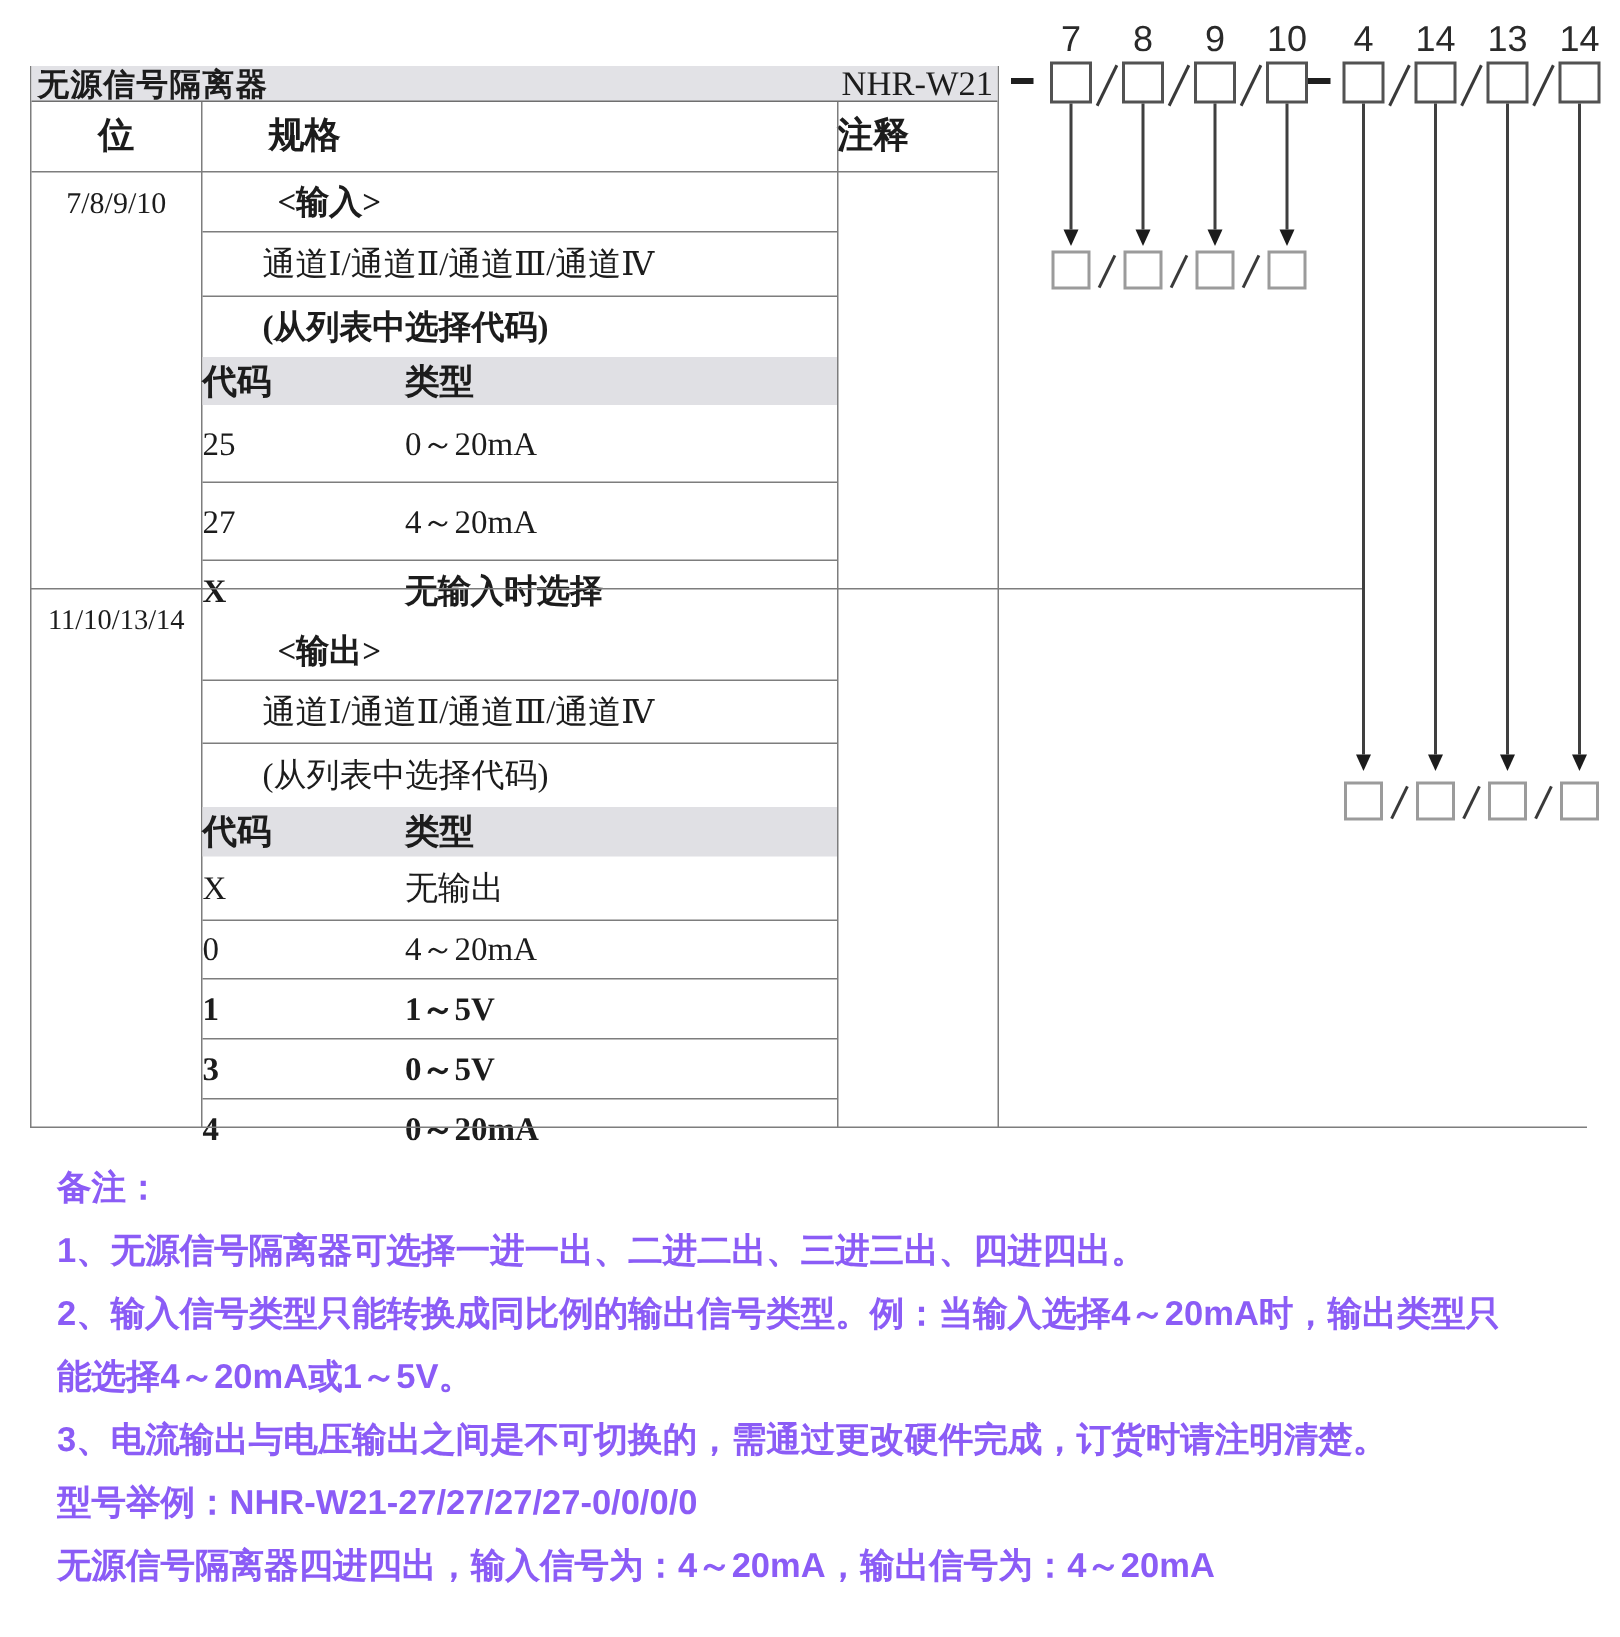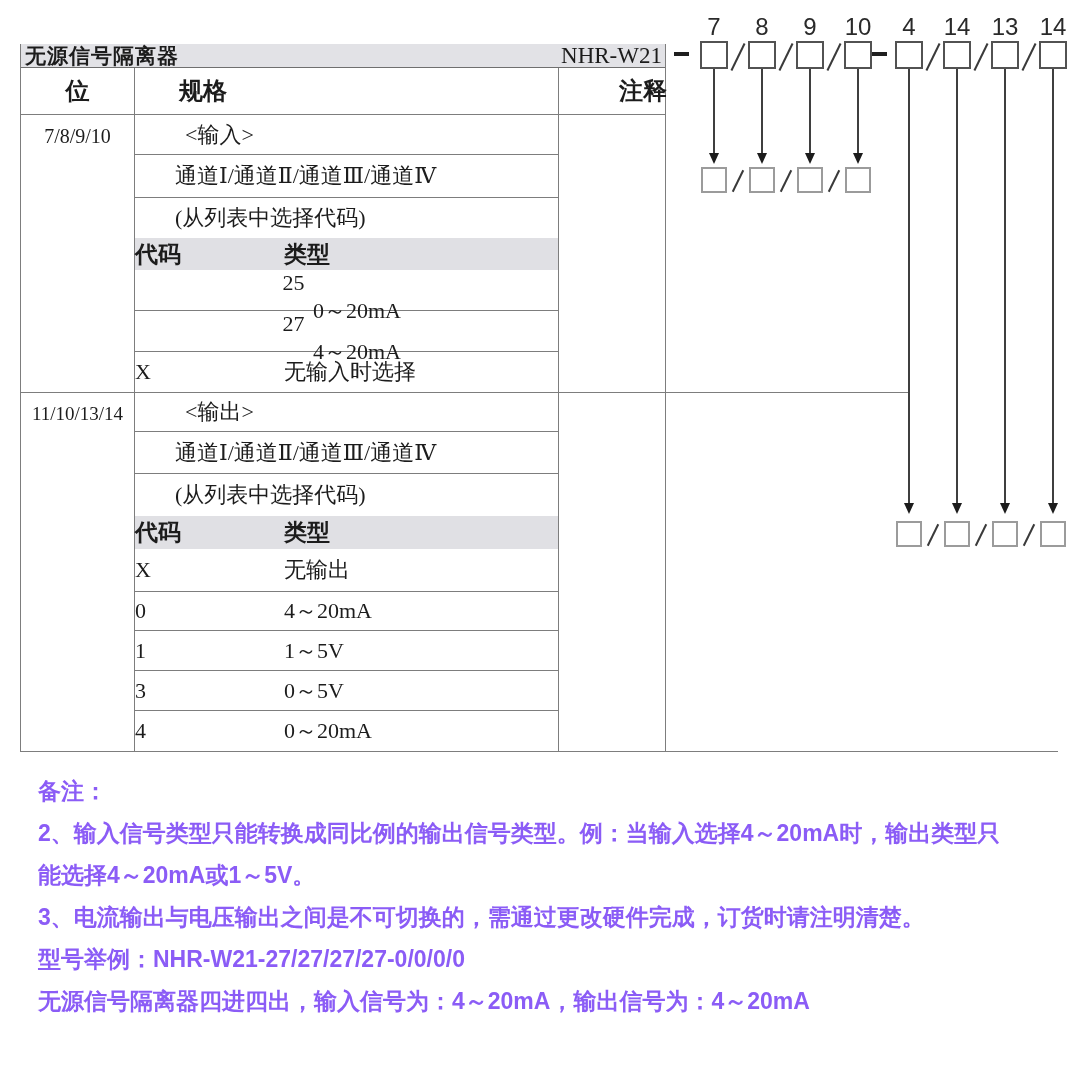--- a/index.html
+++ b/index.html
@@ -11,36 +11,36 @@
          border-left:1px solid #7d7d7d;border-right:1px solid #7d7d7d;box-sizing:border-box;}
   .titlebar{position:absolute;left:0;top:0;width:100%;height:24px;background:#e2e2e6;
             border-bottom:1px solid #6f6f6f;box-sizing:border-box;
             display:flex;justify-content:space-between;align-items:center;padding:0 3px 0 4px;}
   .ttl{font-weight:bold;font-size:21px;letter-spacing:1px;white-space:nowrap;}
   .model{font-weight:normal;font-size:23px;white-space:nowrap;}
   .hdr{position:absolute;left:0;top:24px;width:100%;height:47px;border-bottom:1px solid #7d7d7d;box-sizing:border-box;}
   .h-pos{position:absolute;left:0;top:0;width:113px;height:47px;line-height:47px;text-align:center;
          font-weight:bold;font-size:24px;}
   .h-spec{position:absolute;left:158px;top:0;height:47px;line-height:47px;font-weight:bold;font-size:24px;}
-  .h-note{position:absolute;left:537px;top:0;width:109px;height:47px;line-height:47px;text-align:right;
+  .h-note{position:absolute;left:537px;top:0;width:109px;height:47px;line-height:47px;text-align:left;
           font-weight:bold;font-size:24px;}
   .vline{position:absolute;top:24px;width:1px;height:684px;background:#7d7d7d;}
   .v1{left:113px;} .v2{left:537px;}
   .pos-cell{position:absolute;left:0;width:113px;height:42px;line-height:42px;text-align:center;font-size:20px;}
   .p1{top:71px;} .p2{top:349px;font-size:19px;}
 
   .speccol{position:absolute;left:114px;top:71px;width:423px;}
   .r{box-sizing:border-box;font-size:22px;display:flex;align-items:center;}
   .bb{border-bottom:1px solid #7d7d7d;}
   .lbl{padding-left:50px;}
   .txt{padding-left:40px;text-align:center;}
   .band{background:#e0e0e4;font-weight:bold;font-size:23px;}
   .code{width:128px;text-align:left;flex:0 0 auto;}
-  .ctype{margin-left:21px;}
-  .h40{height:40px;} .h41{height:41px;flex-direction:column;} .h42{height:42px;} .h43{height:43px;}
+  .ctype{margin-left:7px;}
+  .h40{height:40px;font-weight:bold;} .h41{height:52px;} .h42{height:42px;} .h43{height:43px;}
   .h39{height:39px;} .h32{height:32px;} .h33{height:33px;}
 
   .secline{position:absolute;left:20px;top:392px;width:889px;height:1px;background:#7d7d7d;}
   .botline{position:absolute;left:20px;top:751px;width:1038px;height:1px;background:#7d7d7d;}
 
   
   .digit{position:absolute;top:14px;width:48px;height:26px;line-height:26px;text-align:center;
          font-family:"Liberation Sans","DejaVu Sans",sans-serif;font-size:24px;color:#2a2a2a;}
   .dash{position:absolute;top:52px;width:15px;height:4px;background:#1f1f1f;}
   .bx{position:absolute;top:41px;width:24px;height:24px;border:2px solid #525252;background:#fff;}
@@ -194,20 +194,21 @@
     <div class="bx2" style="left:944px;top:521px"></div>
     <div class="bx2" style="left:992px;top:521px"></div>
     <div class="bx2" style="left:1040px;top:521px"></div>
     <div class="sl slsm" style="left:932px;top:523px"></div>
     <div class="sl slsm" style="left:980px;top:523px"></div>
     <div class="sl slsm" style="left:1028px;top:523px"></div>
   </div>
 
   <div class="notes">
     <div class="nline">备注：</div>
+    <div class="nline">1、无源信号隔离器可选择一进一出、二进二出、三进三出、四进四出。</div>
     <div class="nline">2、输入信号类型只能转换成同比例的输出信号类型。例：当输入选择4～20mA时，输出类型只</div>
     <div class="nline">能选择4～20mA或1～5V。</div>
     <div class="nline">3、电流输出与电压输出之间是不可切换的，需通过更改硬件完成，订货时请注明清楚。</div>
     <div class="nline">型号举例：NHR-W21-27/27/27/27-0/0/0/0</div>
     <div class="nline">无源信号隔离器四进四出，输入信号为：4～20mA，输出信号为：4～20mA</div>
   </div>
 
 </div>
 
 </body></html>

